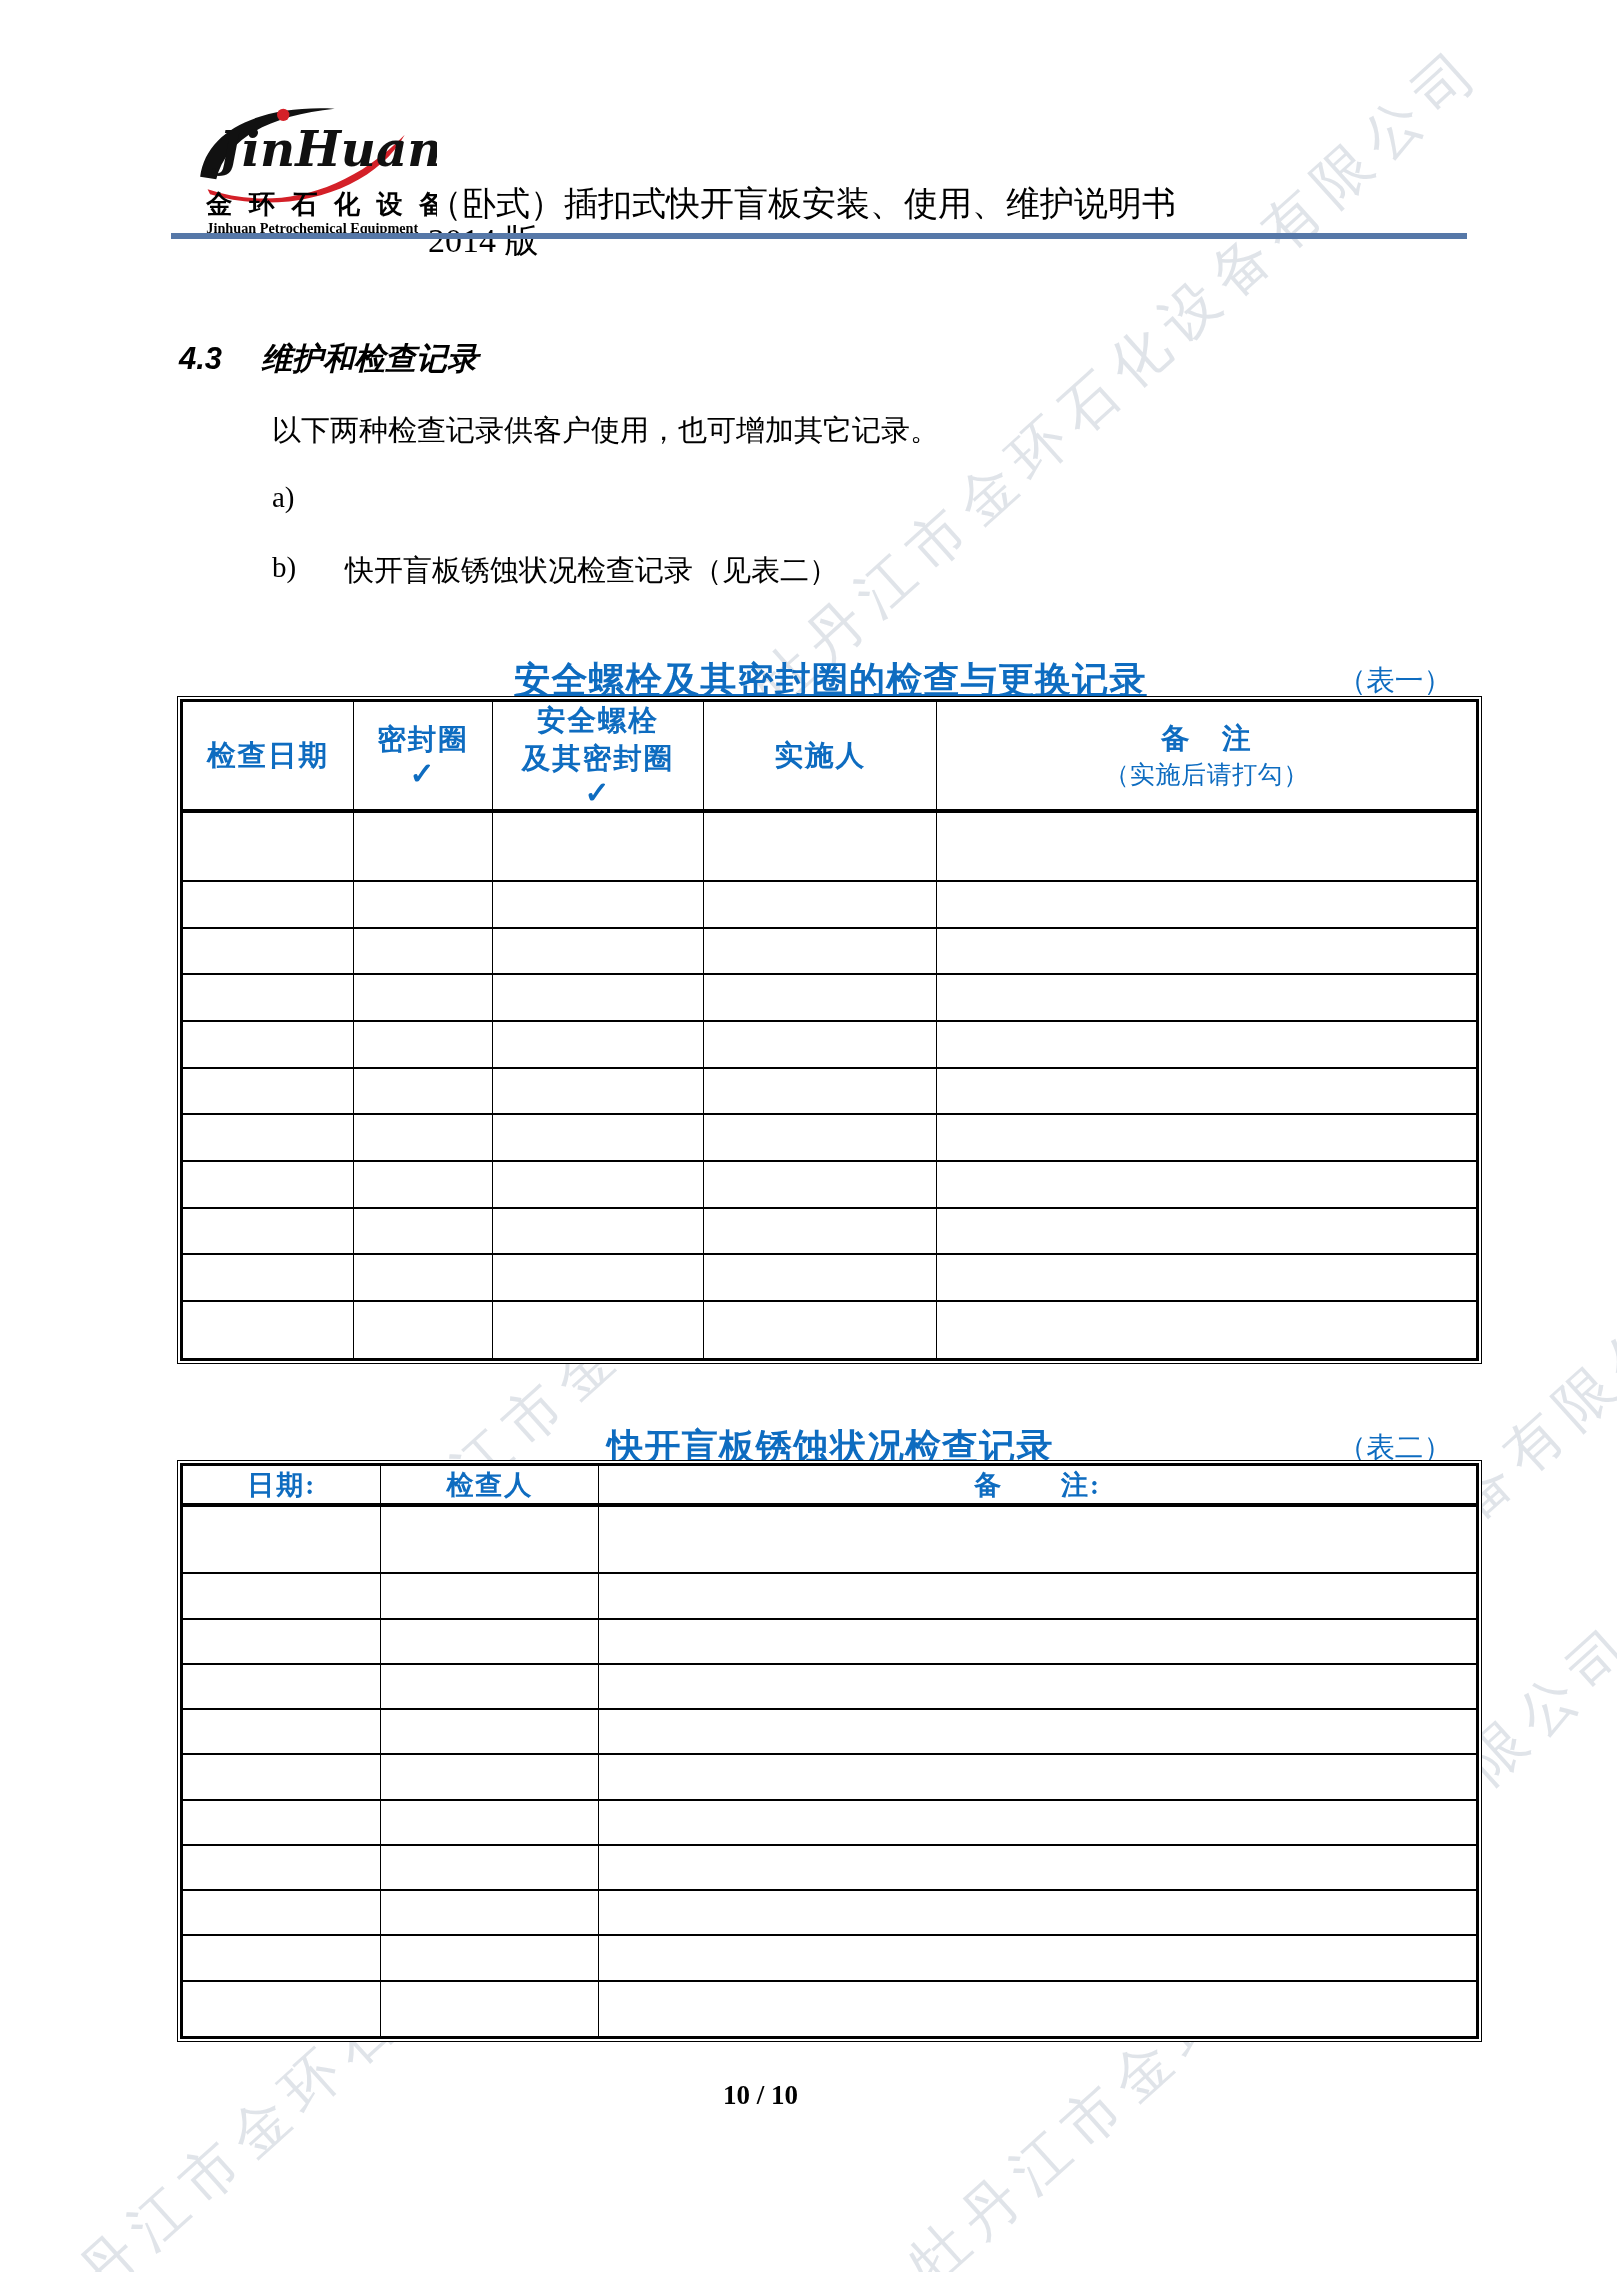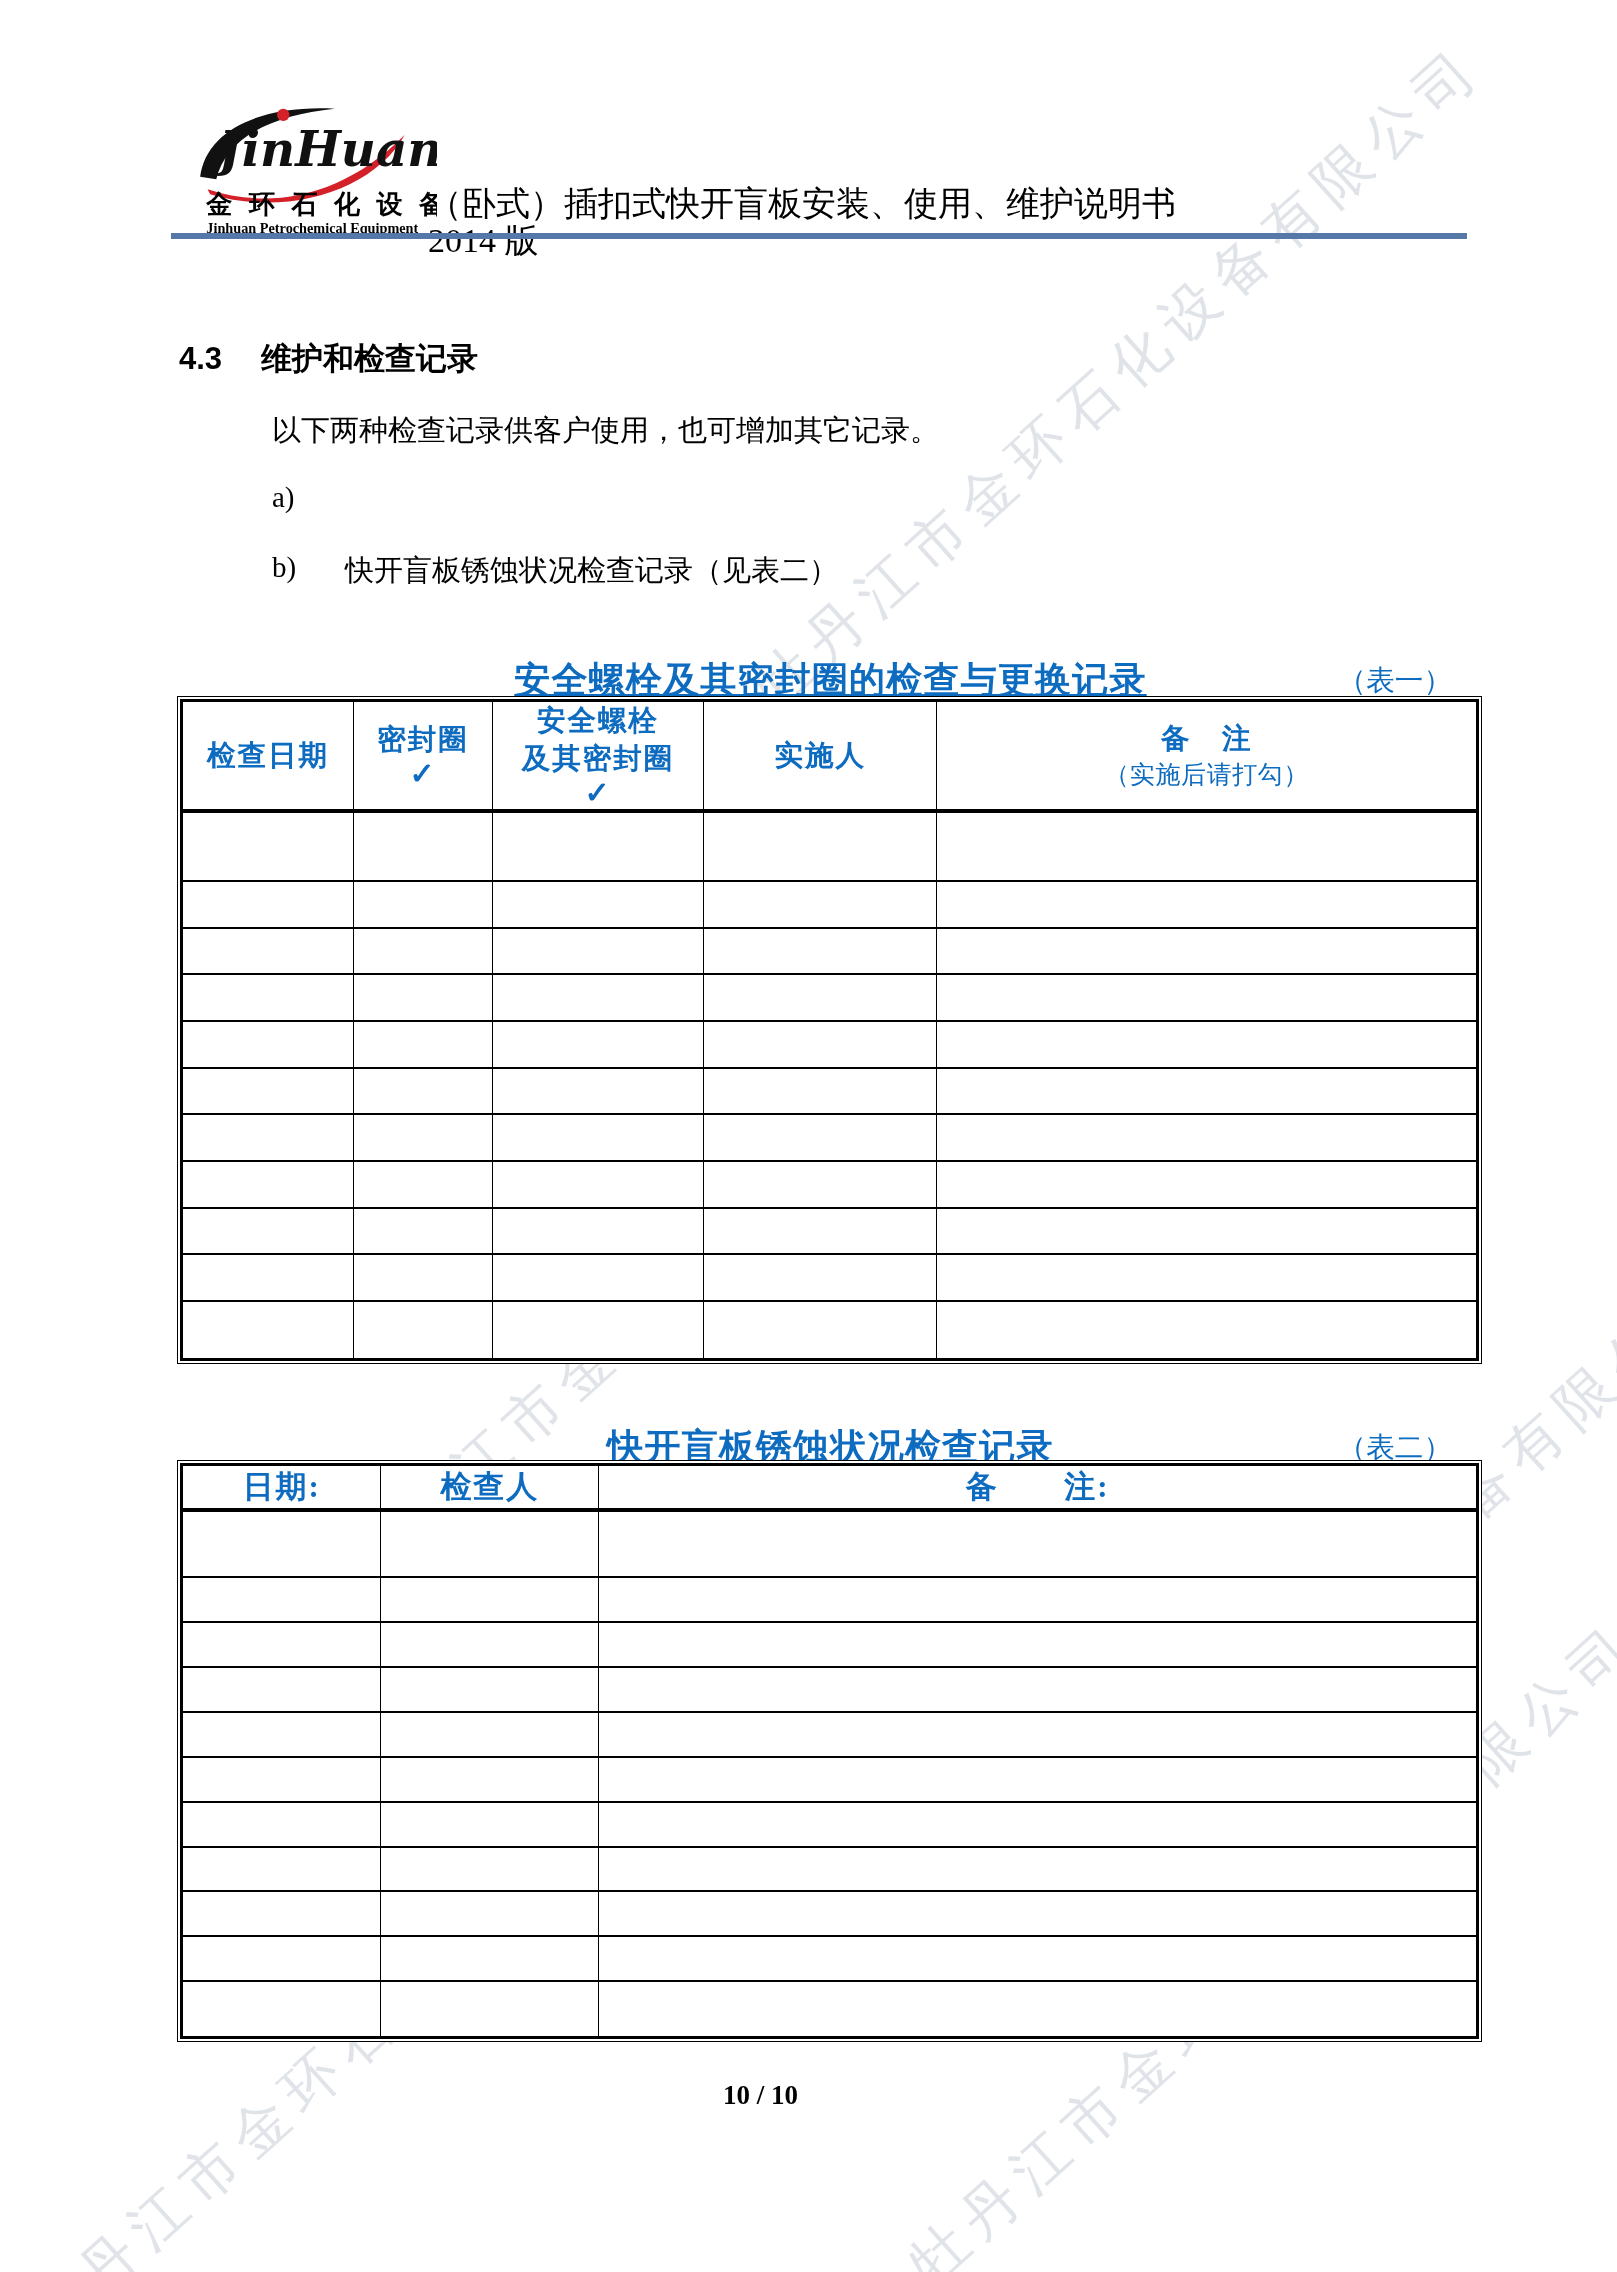--- a/index.html
+++ b/index.html
@@ -10,42 +10,42 @@
       color:var(--wm,#cdd3dc);opacity:.6;transform:rotate(-42deg);transform-origin:0 50%;
       font-family:"DejaVu Serif","Liberation Serif",serif;pointer-events:none;}
   
   .logo{position:absolute;left:189px;top:96px;}
   
   .doc-title{position:absolute;left:428px;top:185px;width:1007px;display:flex;
              justify-content:space-between;align-items:baseline;font-size:34px;line-height:37px;flex-direction:column;}
   .rule{position:absolute;left:171px;top:233px;width:1296px;height:5.6px;background:var(--rule,#5678a8);}
   
   .section{position:absolute;left:179px;top:338px;font-family:"Liberation Sans","DejaVu Sans",sans-serif;
-           font-weight:bold;font-size:31px;}
+           font-weight:bold;font-size:31px;font-style:italic;}
   .sec-num{display:inline-block;width:82px;}
   .intro{position:absolute;left:272px;top:411px;font-size:29px;}
   .list-item{position:absolute;left:272px;font-size:29px;display:flex;}
   .li-a{top:481px;} .li-b{top:551px;}
   .marker{display:inline-block;width:73px;}
   
   .tbl-title{position:absolute;left:177px;width:1307px;text-align:center;}
   .tt1{top:656px;} .tt2{top:1423px;}
   .tbl-title-text{font-size:36px;font-weight:bold;color:var(--accent,#0e6cc0);letter-spacing:1.2px;text-decoration:underline;}
   .tbl-tag{position:absolute;right:32px;top:5px;font-size:28.6px;font-weight:normal;color:var(--accent,#0e6cc0);}
   
   .tbl-wrap{position:absolute;left:177px;border:1.9px solid #000;padding:1.9px;background:#fff;}
   .tw1{top:696px;width:1299px;height:662px;}
   .tw2{top:1460px;width:1299px;height:576px;}
   table{border-collapse:collapse;table-layout:fixed;width:100%;height:100%;border:3.1px solid #000;}
   td,th{border:1.9px solid #000;border-top-width:2.5px;border-bottom-width:2.5px;padding:0;}
   thead th{border-bottom-width:4.3px;vertical-align:middle;text-align:center;
            color:var(--accent,#0e6cc0);font-weight:bold;}
   .tw1 thead tr{height:109px;} .tw2 thead tr{height:41px;}
   .tw1 thead th{font-size:28.6px;line-height:1.32;letter-spacing:1.9px;}
-  .tw2 thead th{font-size:31px;letter-spacing:1.9px;}
+  .tw2 thead th{font-size:27px;letter-spacing:1.9px;}
   .check{font-size:30px;line-height:1.05;font-weight:bold;}
   .note{font-size:25px;font-weight:normal;letter-spacing:0.6px;}
   tbody td{background:transparent;}
   
   .footer{position:absolute;left:0;top:2080px;width:1521px;text-align:center;
           font-size:27px;font-weight:bold;}
 </style>
 </head>
 <body>
 

